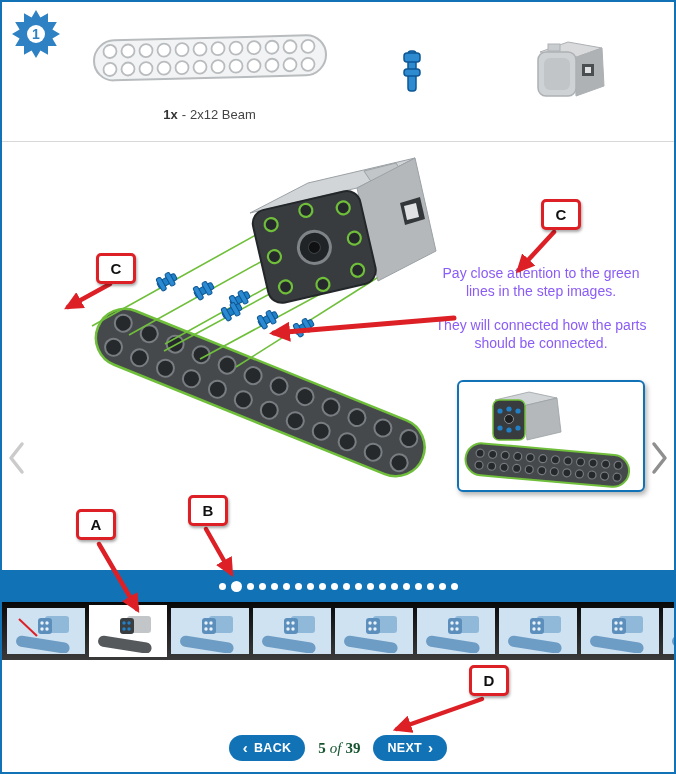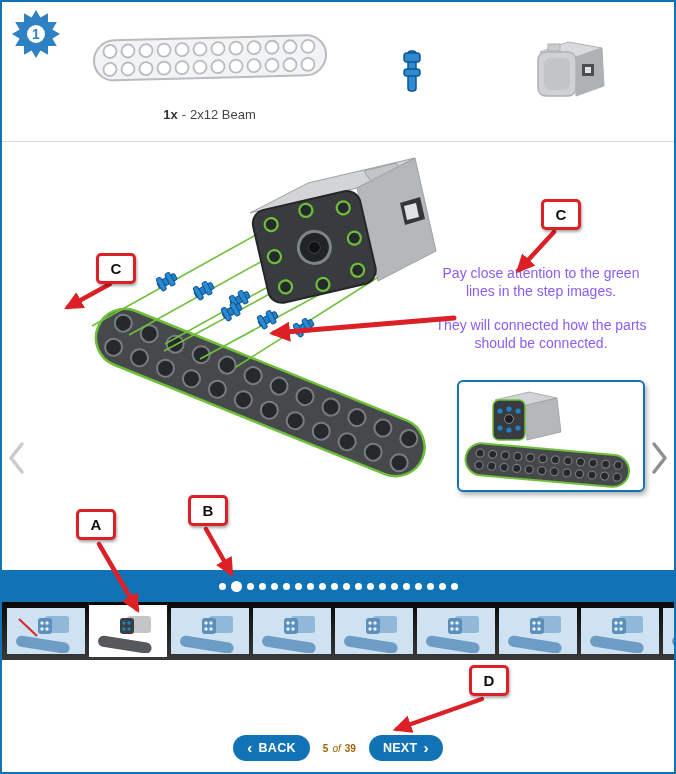--- a/index.html
+++ b/index.html
@@ -45,21 +45,21 @@
   .thumb:first-child .t-accent { display:block; }
   .thumb.active .t-beam rect { fill:#55595c; }
   .thumb.active .t-body { fill:#c3c6c9; }
   .thumb.active .t-face { fill:#3a3e41; }
   .thumb.active .t-pin { fill:#2080c8; }
 
   
   .nav { position:absolute; left:0; top:733px; width:672px; display:flex; align-items:center; justify-content:center; gap:13px; z-index:2; }
   .nav-btn { background:#1173b6; color:#fff; font-weight:bold; font-size:12.5px; height:26px; padding:0 14px; border-radius:13px; display:flex; align-items:center; gap:6px; cursor:pointer; letter-spacing:.3px; }
   .nav-btn .chevch { font-size:15px; font-weight:bold; line-height:1; position:relative; top:-1px; }
-  .page-ind { color:#a16207; font-size:10px; }
+  .page-ind { color:#14532d; font-size:15px;font-family:Liberation Serif, serif; }
   .page-ind b { font-weight:bold; }
   .page-ind i { margin:0 4px; }
 
   
   .callout { position:absolute; width:40px; height:31px; background:#fff; border:3px solid #dd2026; border-radius:5px; display:flex; align-items:center; justify-content:center; font-weight:bold; font-size:15px; color:#101010; box-shadow:1px 2px 3px rgba(0,0,0,.35); z-index:21; }
   .callout-c-left  { left:94px;  top:251px; }
   .callout-c-right { left:539px; top:197px; }
   .callout-a { left:74px;  top:507px; }
   .callout-b { left:186px; top:493px; }
   .callout-d { left:467px; top:663px; }

